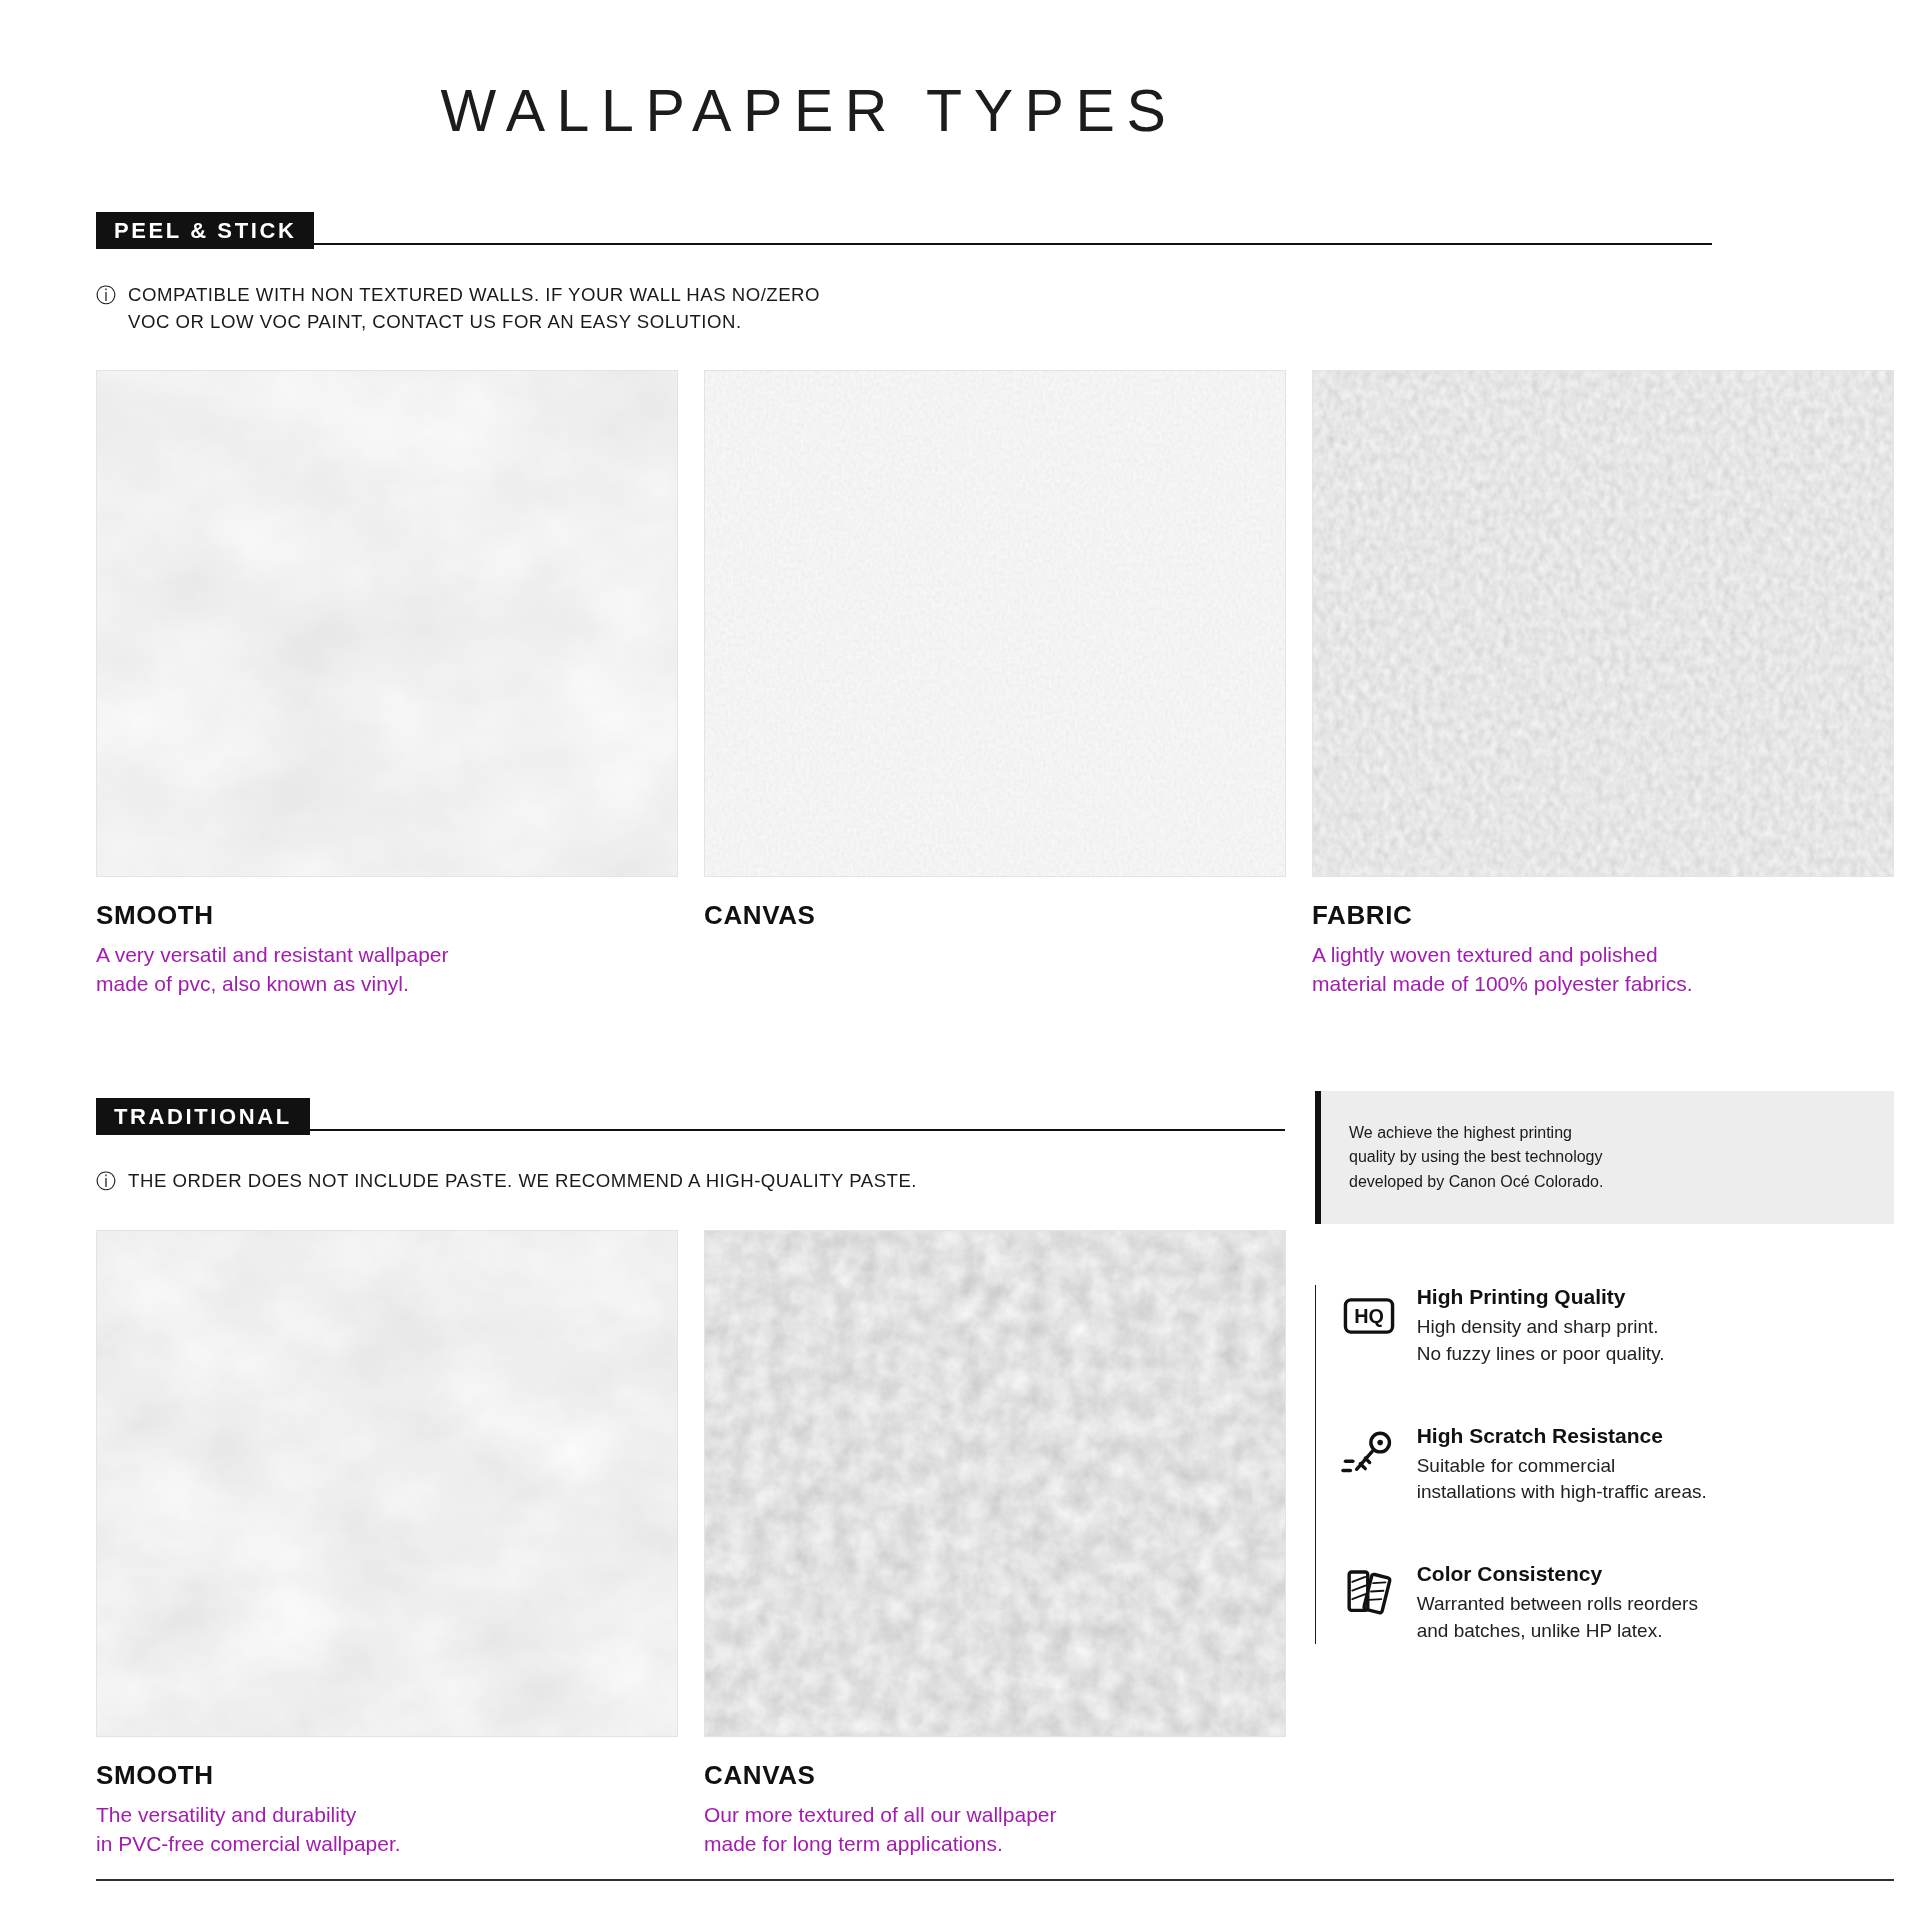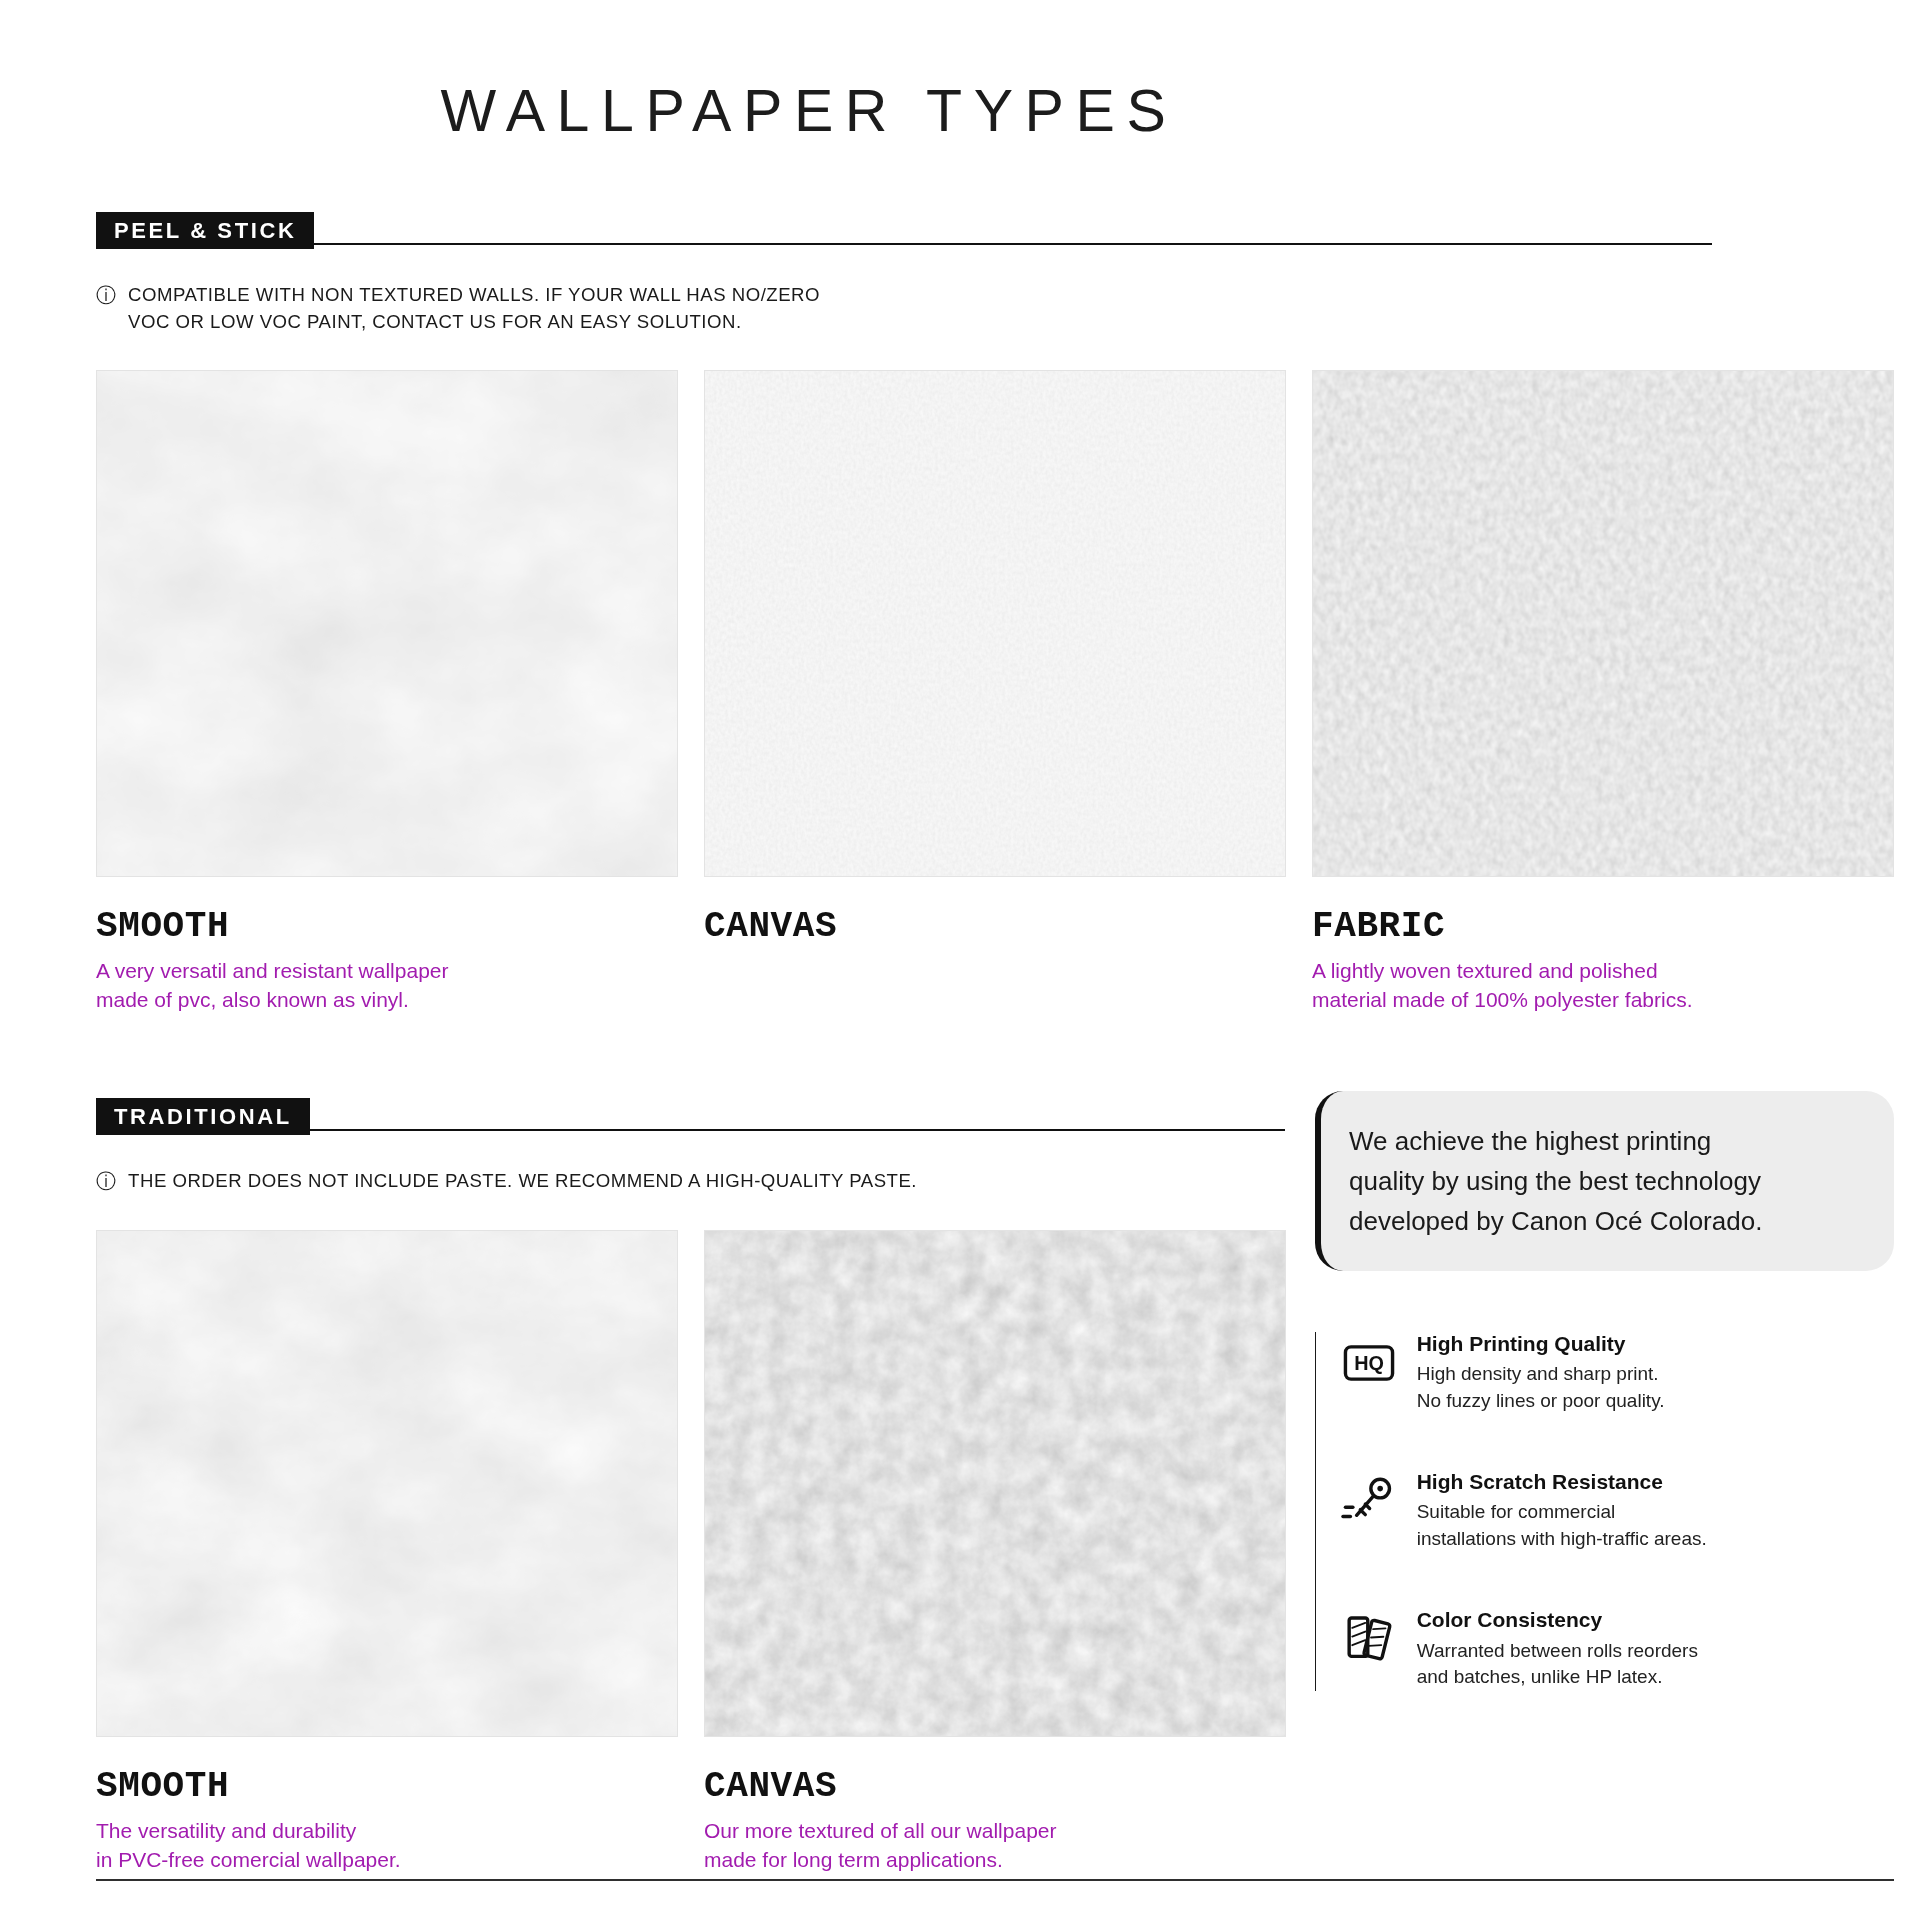--- a/index.html
+++ b/index.html
@@ -42,32 +42,32 @@
 
   .swatch-row{display:flex;gap:26px;margin-top:35px;}
   .swatch-card{width:582px;}
   .texture{
     width:582px;height:507px;
     border:0.6px solid #e3e3e3;box-sizing:border-box;
     overflow:hidden;background:#f1f1f1;
   }
   .texture svg{display:block;width:100%;height:100%;}
   .swatch-name{
-    margin-top:29px;font-size:36px;font-weight:700;letter-spacing:0.6px;color:#111;font-family:Liberation Mono, monospace;
+    margin-top:23px;font-size:26px;font-weight:700;letter-spacing:0.6px;color:#111;
   }
   .swatch-desc{
     margin-top:10.3px;font-size:21px;line-height:1.38;color:#a21caf;
   }
 
   
   .right-col{position:absolute;left:1315px;top:1091px;width:579px;}
   .quality-box{
     background:#ededed;border-left:6.4px solid #111111;
     padding:29.5px 28px;box-sizing:border-box;
-    font-size:26px;line-height:1.55;color:#1a1a1a;border-radius:28px;
+    font-size:16px;line-height:1.55;color:#1a1a1a;
   }
   .features{
     margin-top:61px;
     border-left:1.9px solid #1a1a1a;
     padding-left:22px;
     display:flex;flex-direction:column;gap:56px;
   }
   .feature{display:flex;gap:16.7px;align-items:flex-start;}
   .feature-icon{width:62px;height:62px;flex:0 0 62px;}
   .feature-icon svg{width:62px;height:62px;display:block;}

